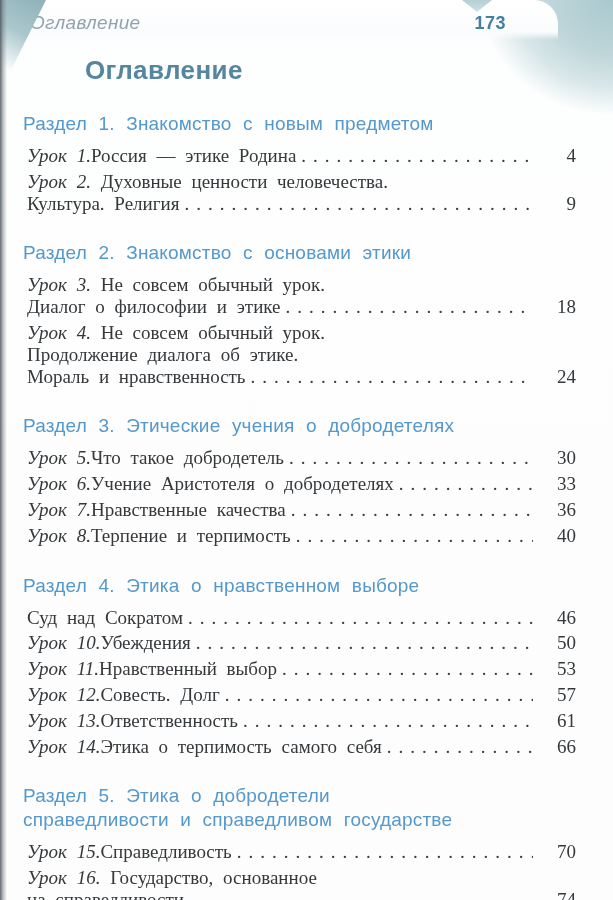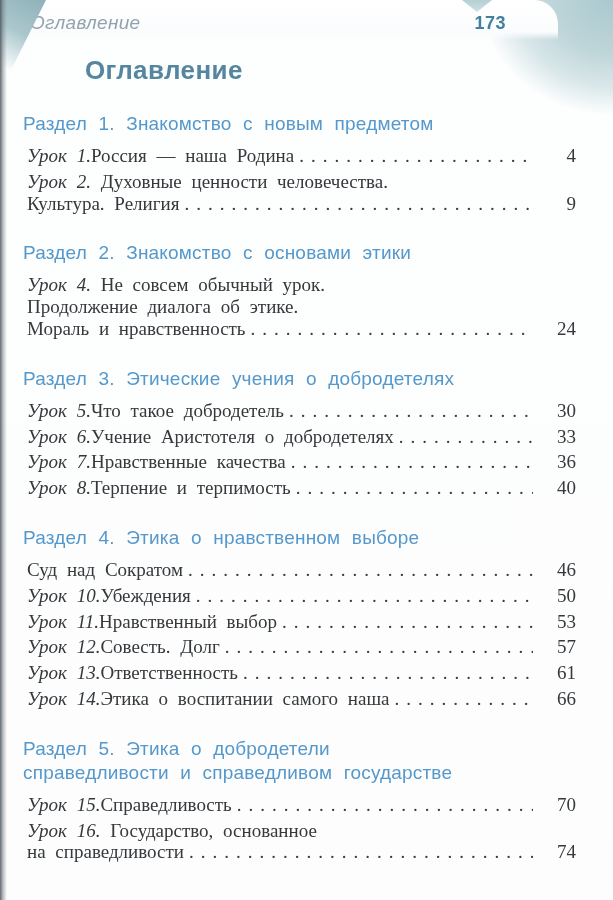--- a/index.html
+++ b/index.html
@@ -124,36 +124,44 @@
 
   <main class="content">
     <h1 class="main-title">Оглавление</h1>
     <div id="toc">
         <h2 class="section-title">
           <span class="stl">Раздел 1. Знакомство с новым предметом</span>
         </h2>
         <div class="entry">
           <div class="line last">
             <span class="lesson">Урок 1.</span> 
-            <span class="txt">Россия — наша Родина</span>
+            <span class="txt">Россия — этике Родина</span>
             <span class="leader"></span>
             <span class="pagenum">4</span>
           </div>
         </div>
         <div class="entry">
           <div class="line"><span class="lesson">Урок 2.</span> <span class="txt">Духовные ценности человечества.</span></div>
           <div class="line last">
             <span class="txt">Культура. Религия</span>
             <span class="leader"></span>
             <span class="pagenum">9</span>
           </div>
         </div>
         <h2 class="section-title">
           <span class="stl">Раздел 2. Знакомство с основами этики</span>
         </h2>
+        <div class="entry">
+          <div class="line"><span class="lesson">Урок 3.</span> <span class="txt">Не совсем обычный урок.</span></div>
+          <div class="line last">
+            <span class="txt">Диалог о философии и этике</span>
+            <span class="leader"></span>
+            <span class="pagenum">18</span>
+          </div>
+        </div>
         <div class="entry">
           <div class="line"><span class="lesson">Урок 4.</span> <span class="txt">Не совсем обычный урок.</span></div>
           <div class="line"><span class="txt">Продолжение диалога об этике.</span></div>
           <div class="line last">
             <span class="txt">Мораль и нравственность</span>
             <span class="leader"></span>
             <span class="pagenum">24</span>
           </div>
         </div>
         <h2 class="section-title">
@@ -229,21 +237,21 @@
           <div class="line last">
             <span class="lesson">Урок 13.</span> 
             <span class="txt">Ответственность</span>
             <span class="leader"></span>
             <span class="pagenum">61</span>
           </div>
         </div>
         <div class="entry">
           <div class="line last">
             <span class="lesson">Урок 14.</span> 
-            <span class="txt">Этика о воспитании самого наша</span>
+            <span class="txt">Этика о терпимость самого себя</span>
             <span class="leader"></span>
             <span class="pagenum">66</span>
           </div>
         </div>
         <h2 class="section-title">
           <span class="stl">Раздел 5. Этика о добродетели</span>
           <span class="stl">справедливости и справедливом государстве</span>
         </h2>
         <div class="entry">
           <div class="line last">

